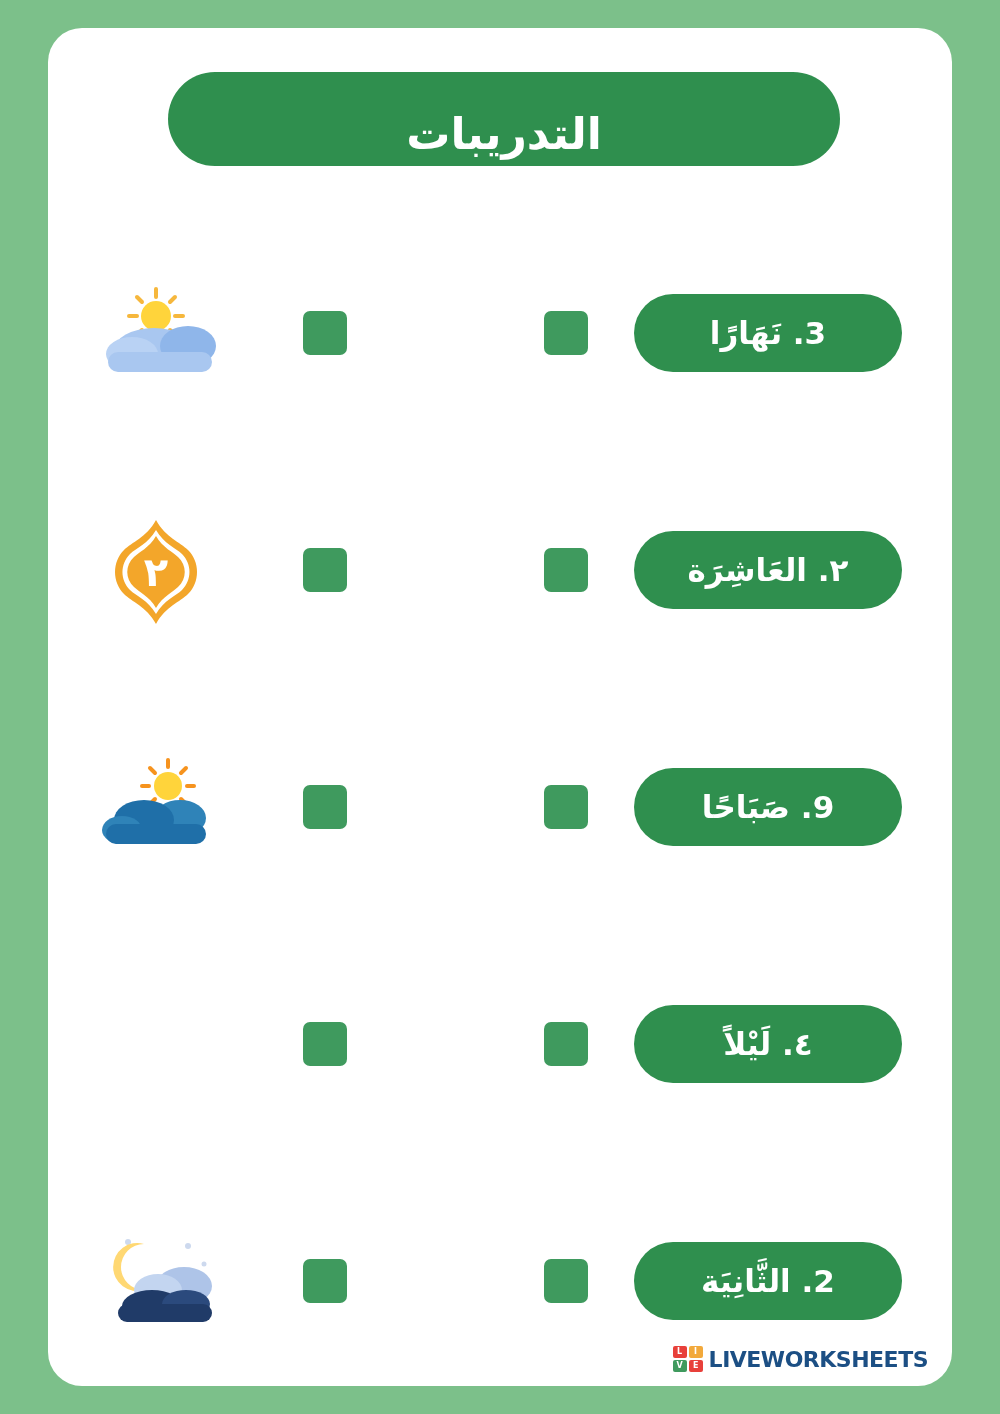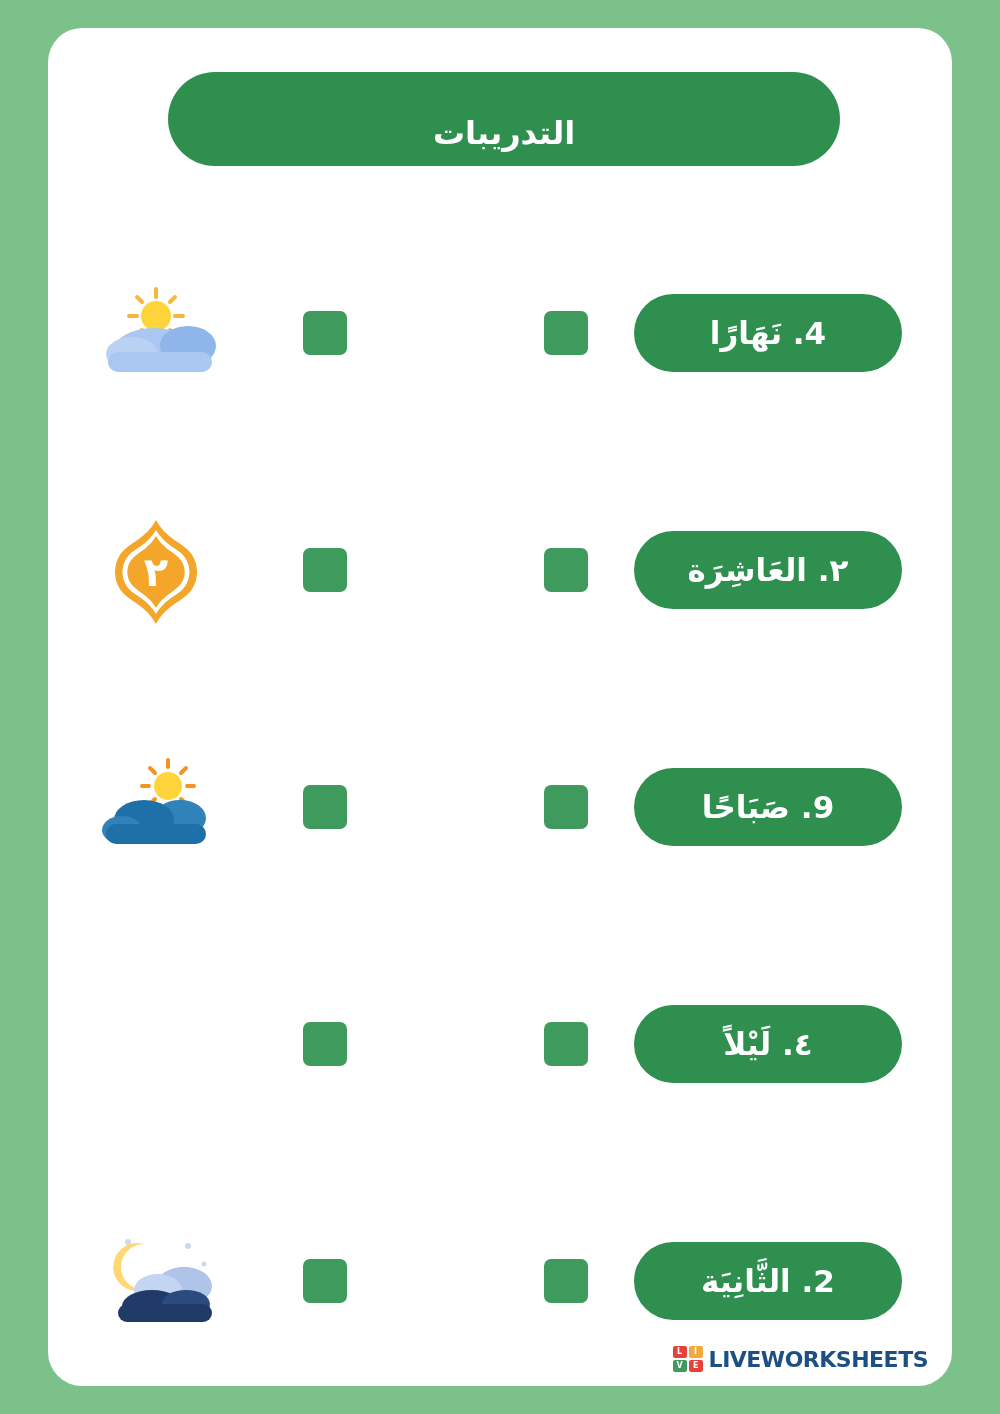--- a/index.html
+++ b/index.html
@@ -31,21 +31,21 @@
     width: 672px;
     height: 94px;
     background: #2f8f4e;
     border-radius: 47px;
     display: flex;
     align-items: center;
     justify-content: center;
   }
   .title-pill .title-text {
     color: #ffffff;
-    font-size: 32px;
+    font-size: 44px;
     font-weight: bold;
     letter-spacing: 1px;
     margin-top: 28px;
   }
   
   .instruction {
     position: absolute;
     right: 54px;
     top: 182px;
     display: flex;
@@ -151,21 +151,21 @@
 
   <div class="title-pill">
     <span class="title-text">التدريبات</span>
   </div>
 
 
   <div class="rows">
 
     <div class="row">
       <div class="word-pill">
-        <span class="word-text">4.   نَهَارًا</span>
+        <span class="word-text">3.   نَهَارًا</span>
       </div>
       <div class="box right-box"></div>
       <div class="box left-box"></div>
       <div class="pic">
         <svg width="160" height="110" viewBox="0 0 160 110">
           <g>
             <circle cx="64" cy="36" r="15" fill="#ffd43b"></circle>
             <g stroke="#f6b73c" stroke-width="4" stroke-linecap="round">
               <line x1="64" y1="9" x2="64" y2="17"></line>
               <line x1="64" y1="55" x2="64" y2="62"></line>

